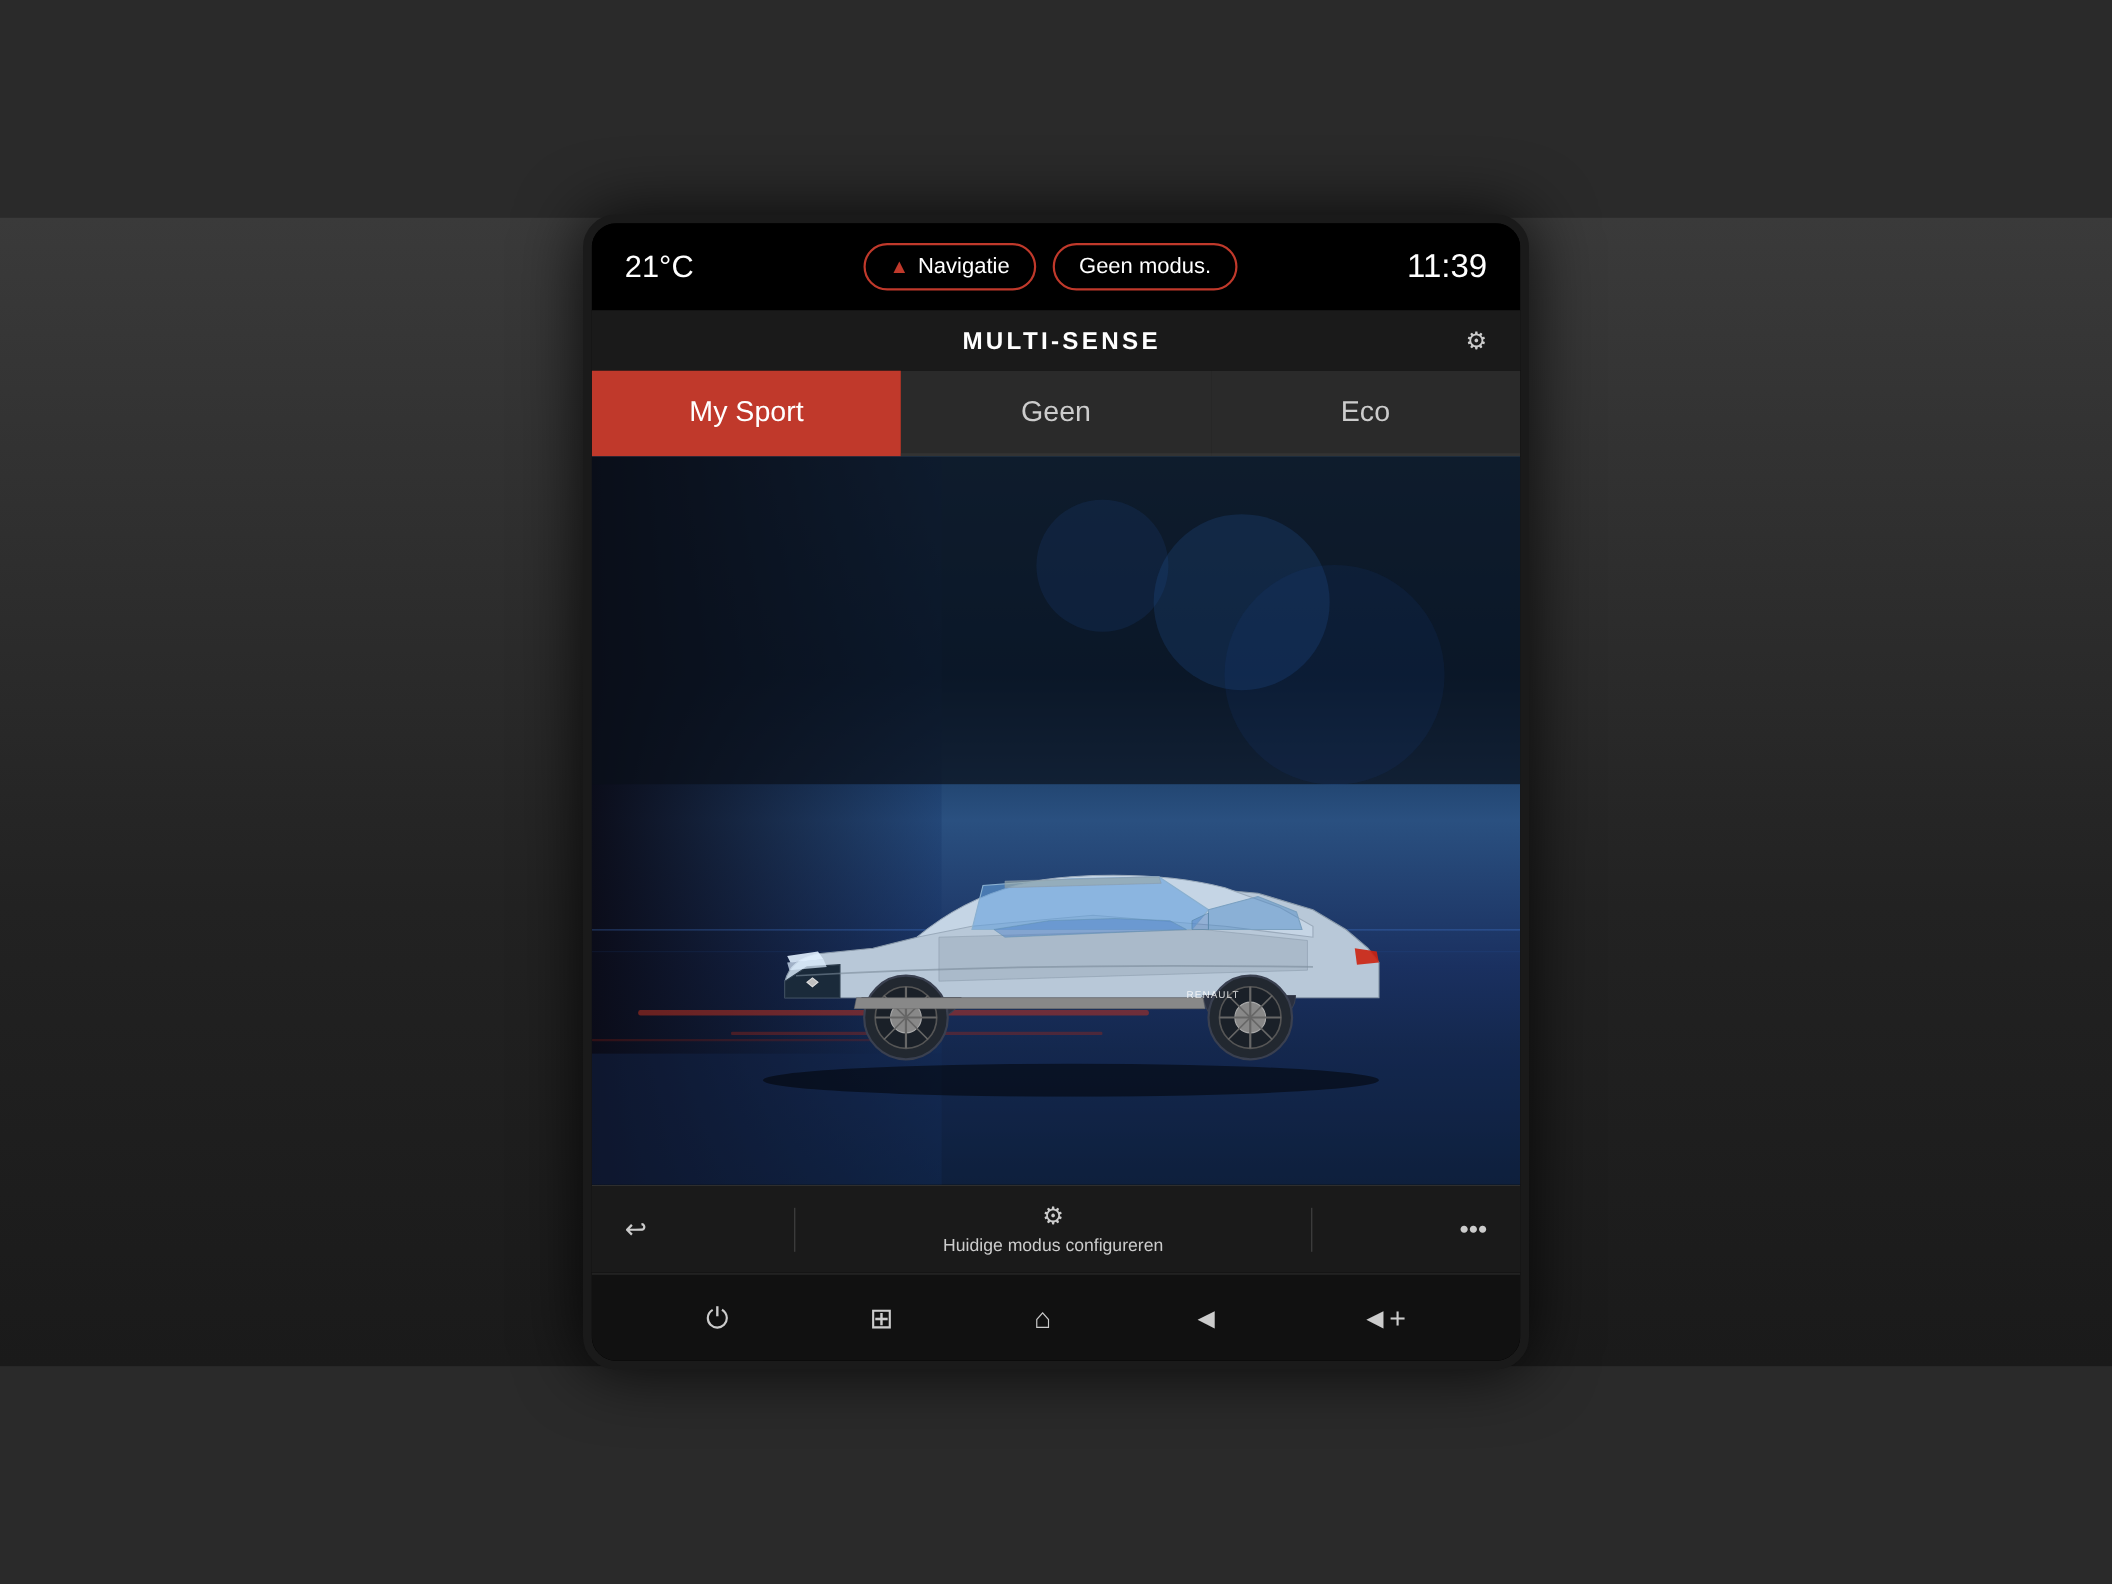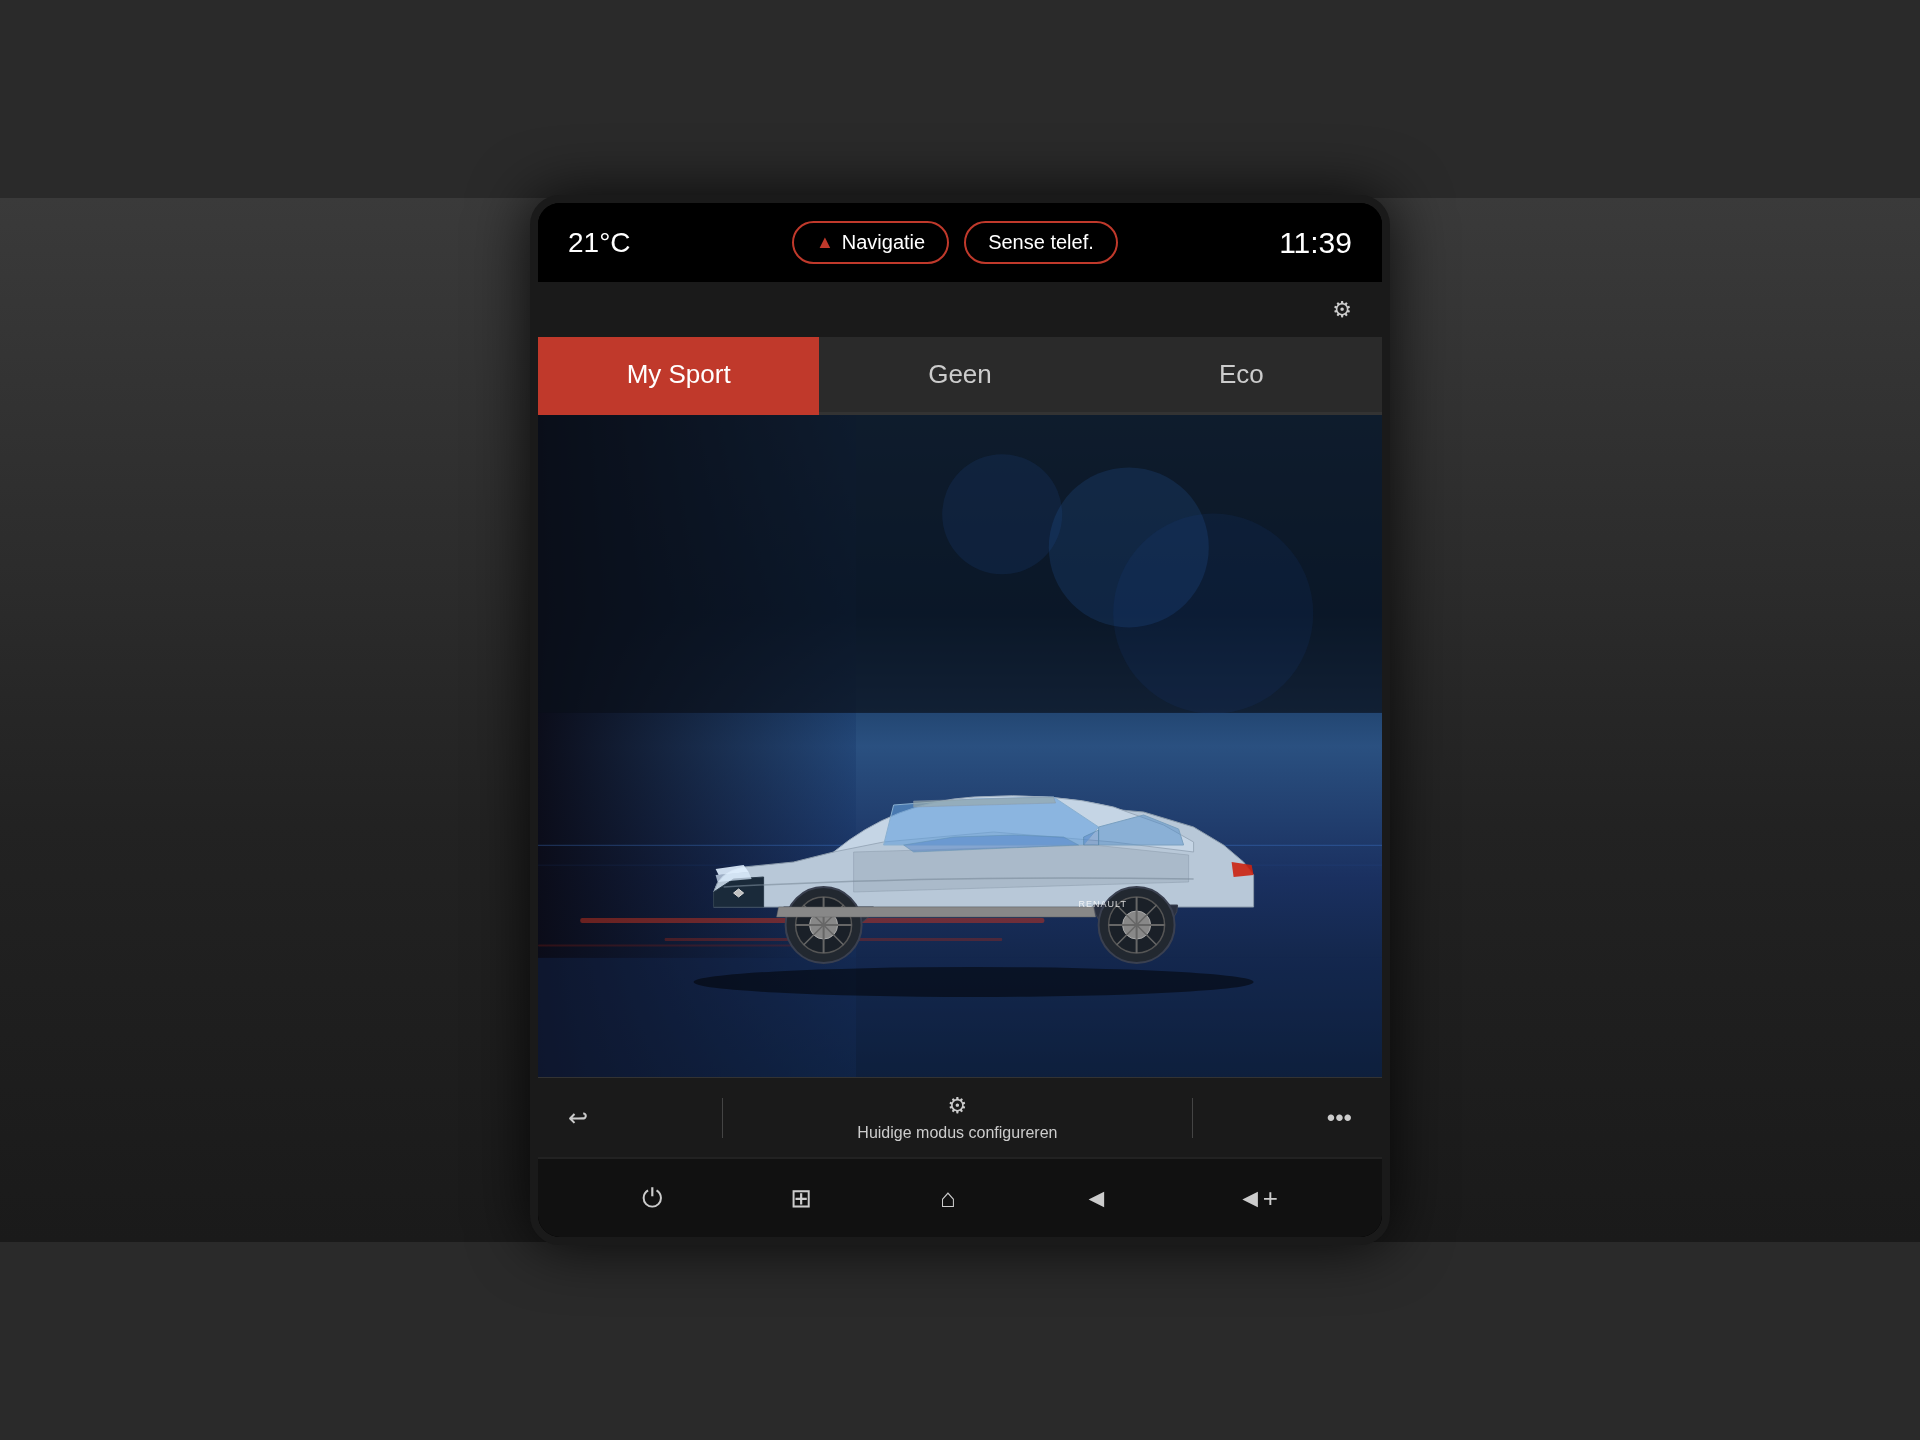--- a/index.html
+++ b/index.html
@@ -252,29 +252,30 @@
 
       <div class="status-bar">
         <span class="temperature">21°C</span>
 
         <div class="nav-buttons">
           <div class="nav-btn">
             <span class="arrow-icon">▲</span>
             <span>Navigatie</span>
           </div>
           <div class="nav-btn">
-            <span>Sense telef.</span>
+            <span>Geen modus.</span>
           </div>
         </div>
 
         <span class="time">11:39</span>
       </div>
 
       <div class="title-bar">
         <div style="width:30px"></div>
+        <span class="page-title">MULTI-SENSE</span>
         <span class="settings-icon">⚙</span>
       </div>
 
       <div class="tabs">
         <div class="tab active">
           <span>My Sport</span>
         </div>
         <div class="tab inactive">
           <span>Geen</span>
         </div>

